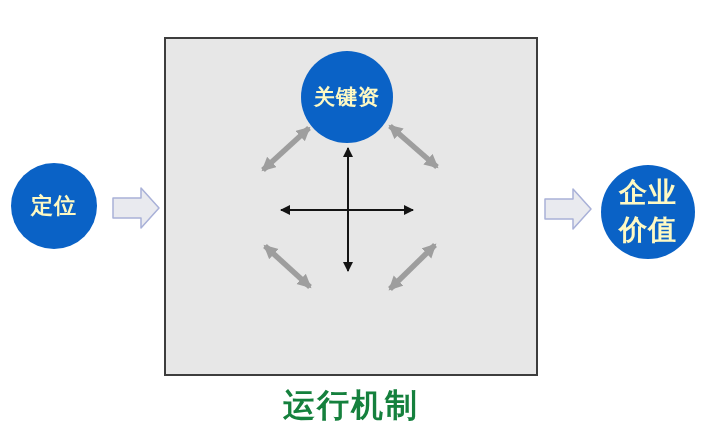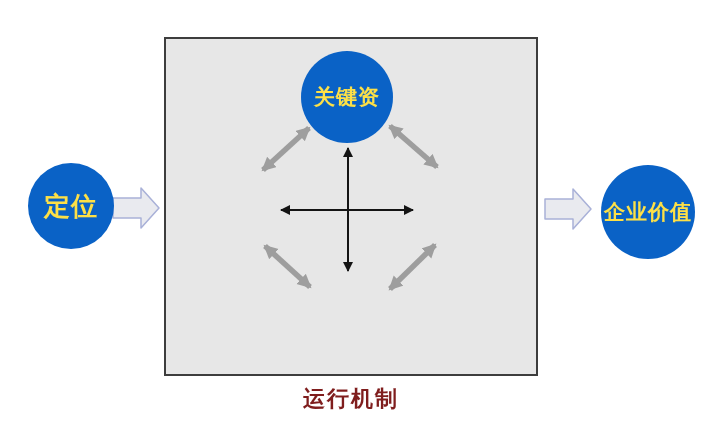--- a/index.html
+++ b/index.html
@@ -45,48 +45,48 @@
   .block-arrow {
     fill: #e9eaef;
     stroke: #a9b1d8;
     stroke-width: 1.5;
     stroke-linejoin: round;
   }
   .node {
     position: absolute;
     border-radius: 50%;
     background: #0a62c6;
-    color: #fde047;
+    color: #fef9c3;
     display: flex;
-    flex-direction: row;
+    flex-direction: column;
     align-items: center;
     justify-content: center;
     text-align: right;
     font-weight: bold;
     letter-spacing: 1px;
     line-height: 1.32;
     z-index: 3;
   }
   .node-inner { width: 92px; height: 92px; font-size: 21px; }
-  .node-outer-left  { width: 86px; height: 86px; left: 28px;  top: 163px; font-size: 26px; }
-  .node-outer-right { width: 94px; height: 94px; left: 601px; top: 165px; font-size: 21px; }
+  .node-outer-left  { width: 86px; height: 86px; left: 11px;  top: 163px; font-size: 22px; }
+  .node-outer-right { width: 94px; height: 94px; left: 601px; top: 165px; font-size: 28px; }
   .node-top    { left: 301px; top: 51px;  }
   .node-left   { left: 183px; top: 165px; }
   .node-right  { left: 423px; top: 163px; }
   .node-bottom { left: 301px; top: 276px; }
   .caption {
     position: absolute;
     left: 164px;
     top: 384px;
     width: 374px;
     text-align: center;
-    font-size: 22px;
+    font-size: 32px;
     font-weight: bold;
     letter-spacing: 2px;
-    color: #7f1d1d;
+    color: #15803d;
     z-index: 3;
   }
 </style>
 </head>
 <body>
 
 <div class="canvas">
 
   <div class="mech-box"></div>
 

